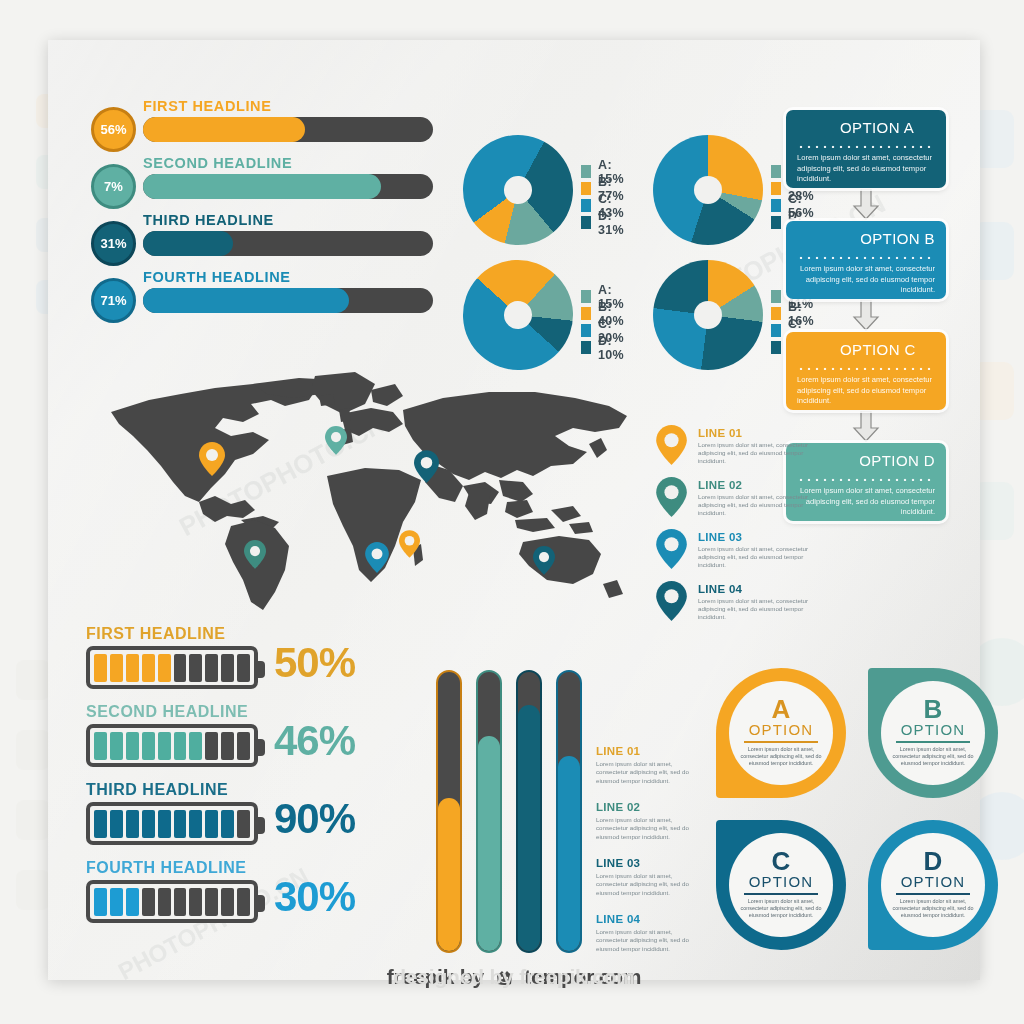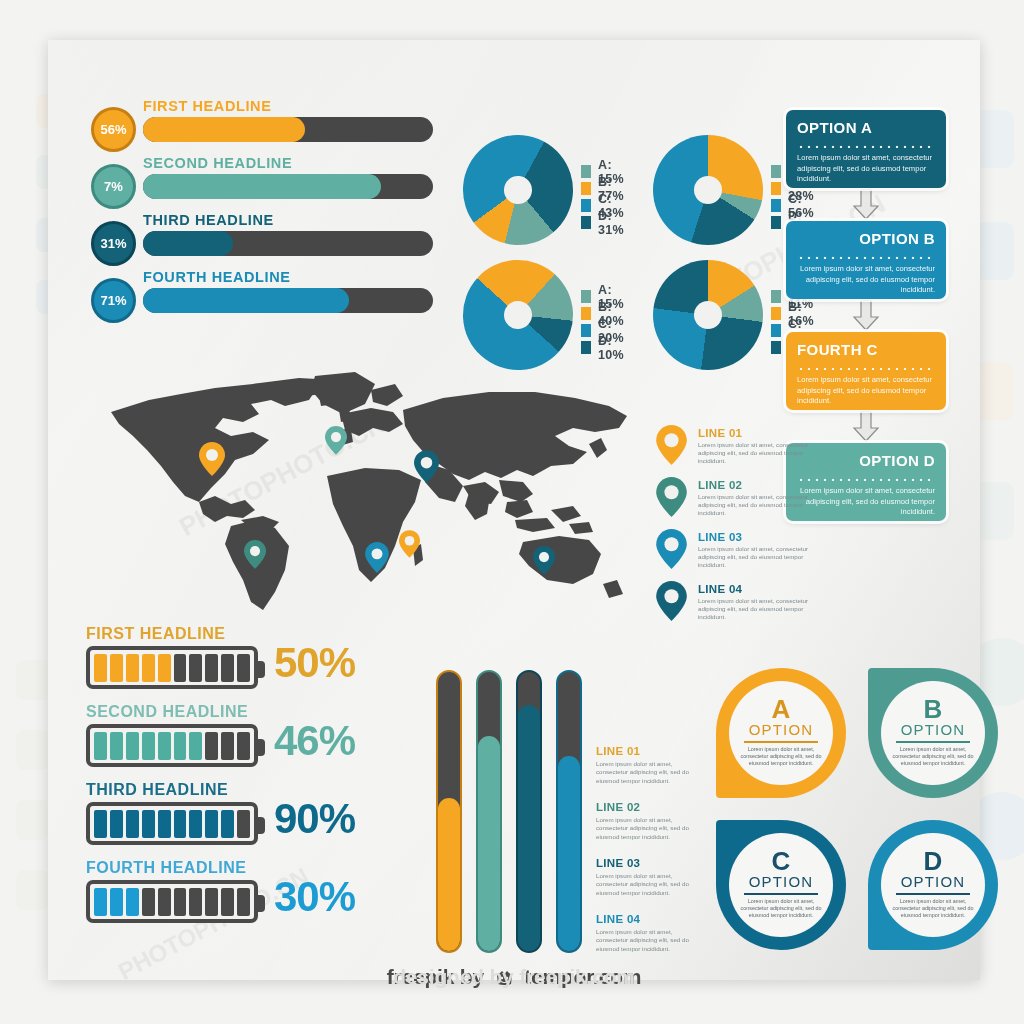--- a/index.html
+++ b/index.html
@@ -39,21 +39,21 @@
   .donut::after{content:"";position:absolute;left:50%;top:50%;width:28px;height:28px;margin:-14px 0 0 -14px;border-radius:50%;background:#f1f1ef;}
   .dleg{position:absolute;left:118px;top:28px;}
   .dleg .row{display:flex;align-items:center;height:17px;}
   .dleg .sw{width:11px;height:13px;margin-right:7px;}
   .dleg .tx{font-size:12.5px;color:#3c4a52;font-weight:bold;letter-spacing:.3px;}
 
   
   .flow{position:absolute;left:738px;top:70px;width:170px;}
   .obox{position:relative;width:160px;height:78px;border-radius:7px;padding:9px 11px;box-sizing:border-box;
     box-shadow:0 0 0 3px rgba(255,255,255,.85),0 2px 6px rgba(0,0,0,.18);}
-  .obox .ot{font-size:15px;font-weight:bold;color:#fff;letter-spacing:.4px;}
+  .obox .ot{font-size:15px;font-weight:normal;color:#fff;letter-spacing:.4px;margin-left:43px;}
   .obox .odots{height:8px;margin:4px 0 5px;background-image:radial-gradient(circle,rgba(255,255,255,.9) 1.3px,transparent 1.6px);background-size:8px 8px;background-repeat:repeat-x;background-position:0 3px;}
   .obox .od{font-size:7.6px;line-height:10.5px;color:rgba(255,255,255,.93);}
   .obox.right{text-align:right;}
   .arrow{width:160px;height:33px;display:flex;align-items:center;justify-content:center;}
   .arrow svg{display:block;}
 
   
   .mapwrap{position:absolute;left:55px;top:330px;width:545px;height:270px;}
   .mapwrap svg{position:absolute;left:0;top:0;}
   .pin{position:absolute;}
@@ -283,21 +283,21 @@
         <div class="odots"></div>
         <div class="od">Lorem ipsum dolor sit amet, consectetur adipiscing elit, sed do eiusmod tempor incididunt.</div>
       </div>
       <div class="arrow">
         <svg width="34" height="31" viewBox="0 0 34 31">
             <path d="M12 0 h10 v17 h7 L17 30 5 17 h7 Z" fill="#e8e8e6" stroke="#8d8d8b" stroke-width="1.2"></path>
           </svg>
       </div>
 
       <div class="obox" style="background:#F5A623;">
-        <div class="ot">FOURTH C</div>
+        <div class="ot">OPTION C</div>
         <div class="odots"></div>
         <div class="od">Lorem ipsum dolor sit amet, consectetur adipiscing elit, sed do eiusmod tempor incididunt.</div>
       </div>
       <div class="arrow">
         <svg width="34" height="31" viewBox="0 0 34 31">
             <path d="M12 0 h10 v17 h7 L17 30 5 17 h7 Z" fill="#e8e8e6" stroke="#8d8d8b" stroke-width="1.2"></path>
           </svg>
       </div>
 
       <div class="obox right" style="background:#5FB0A3;">

